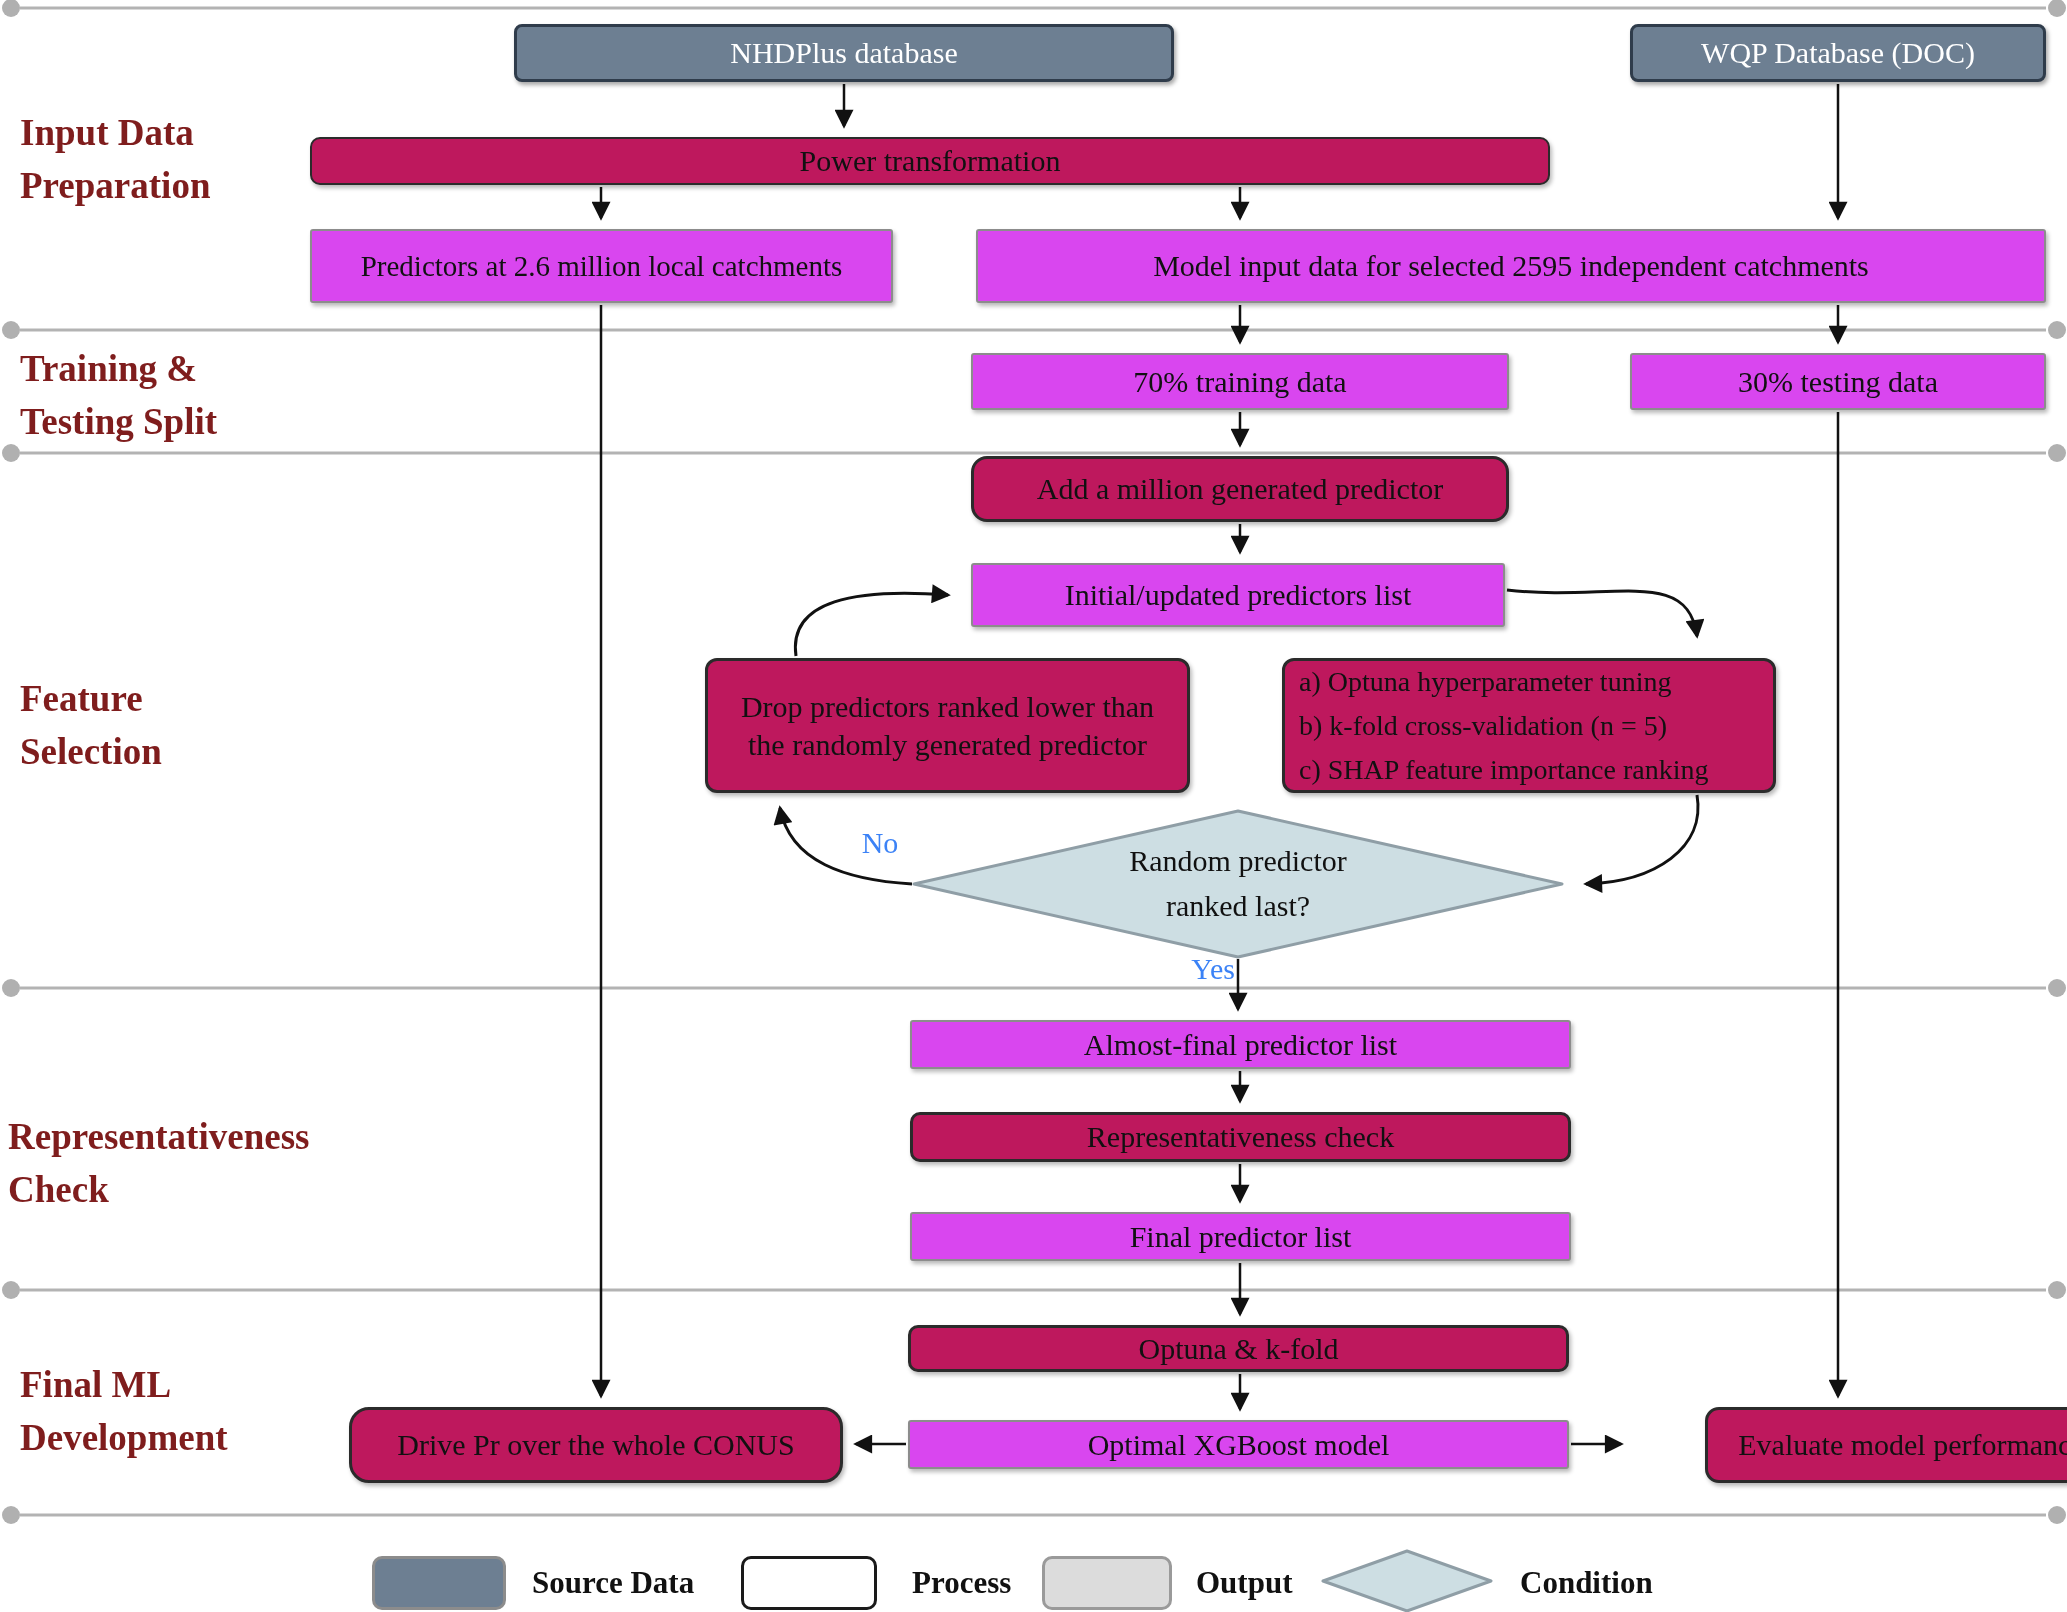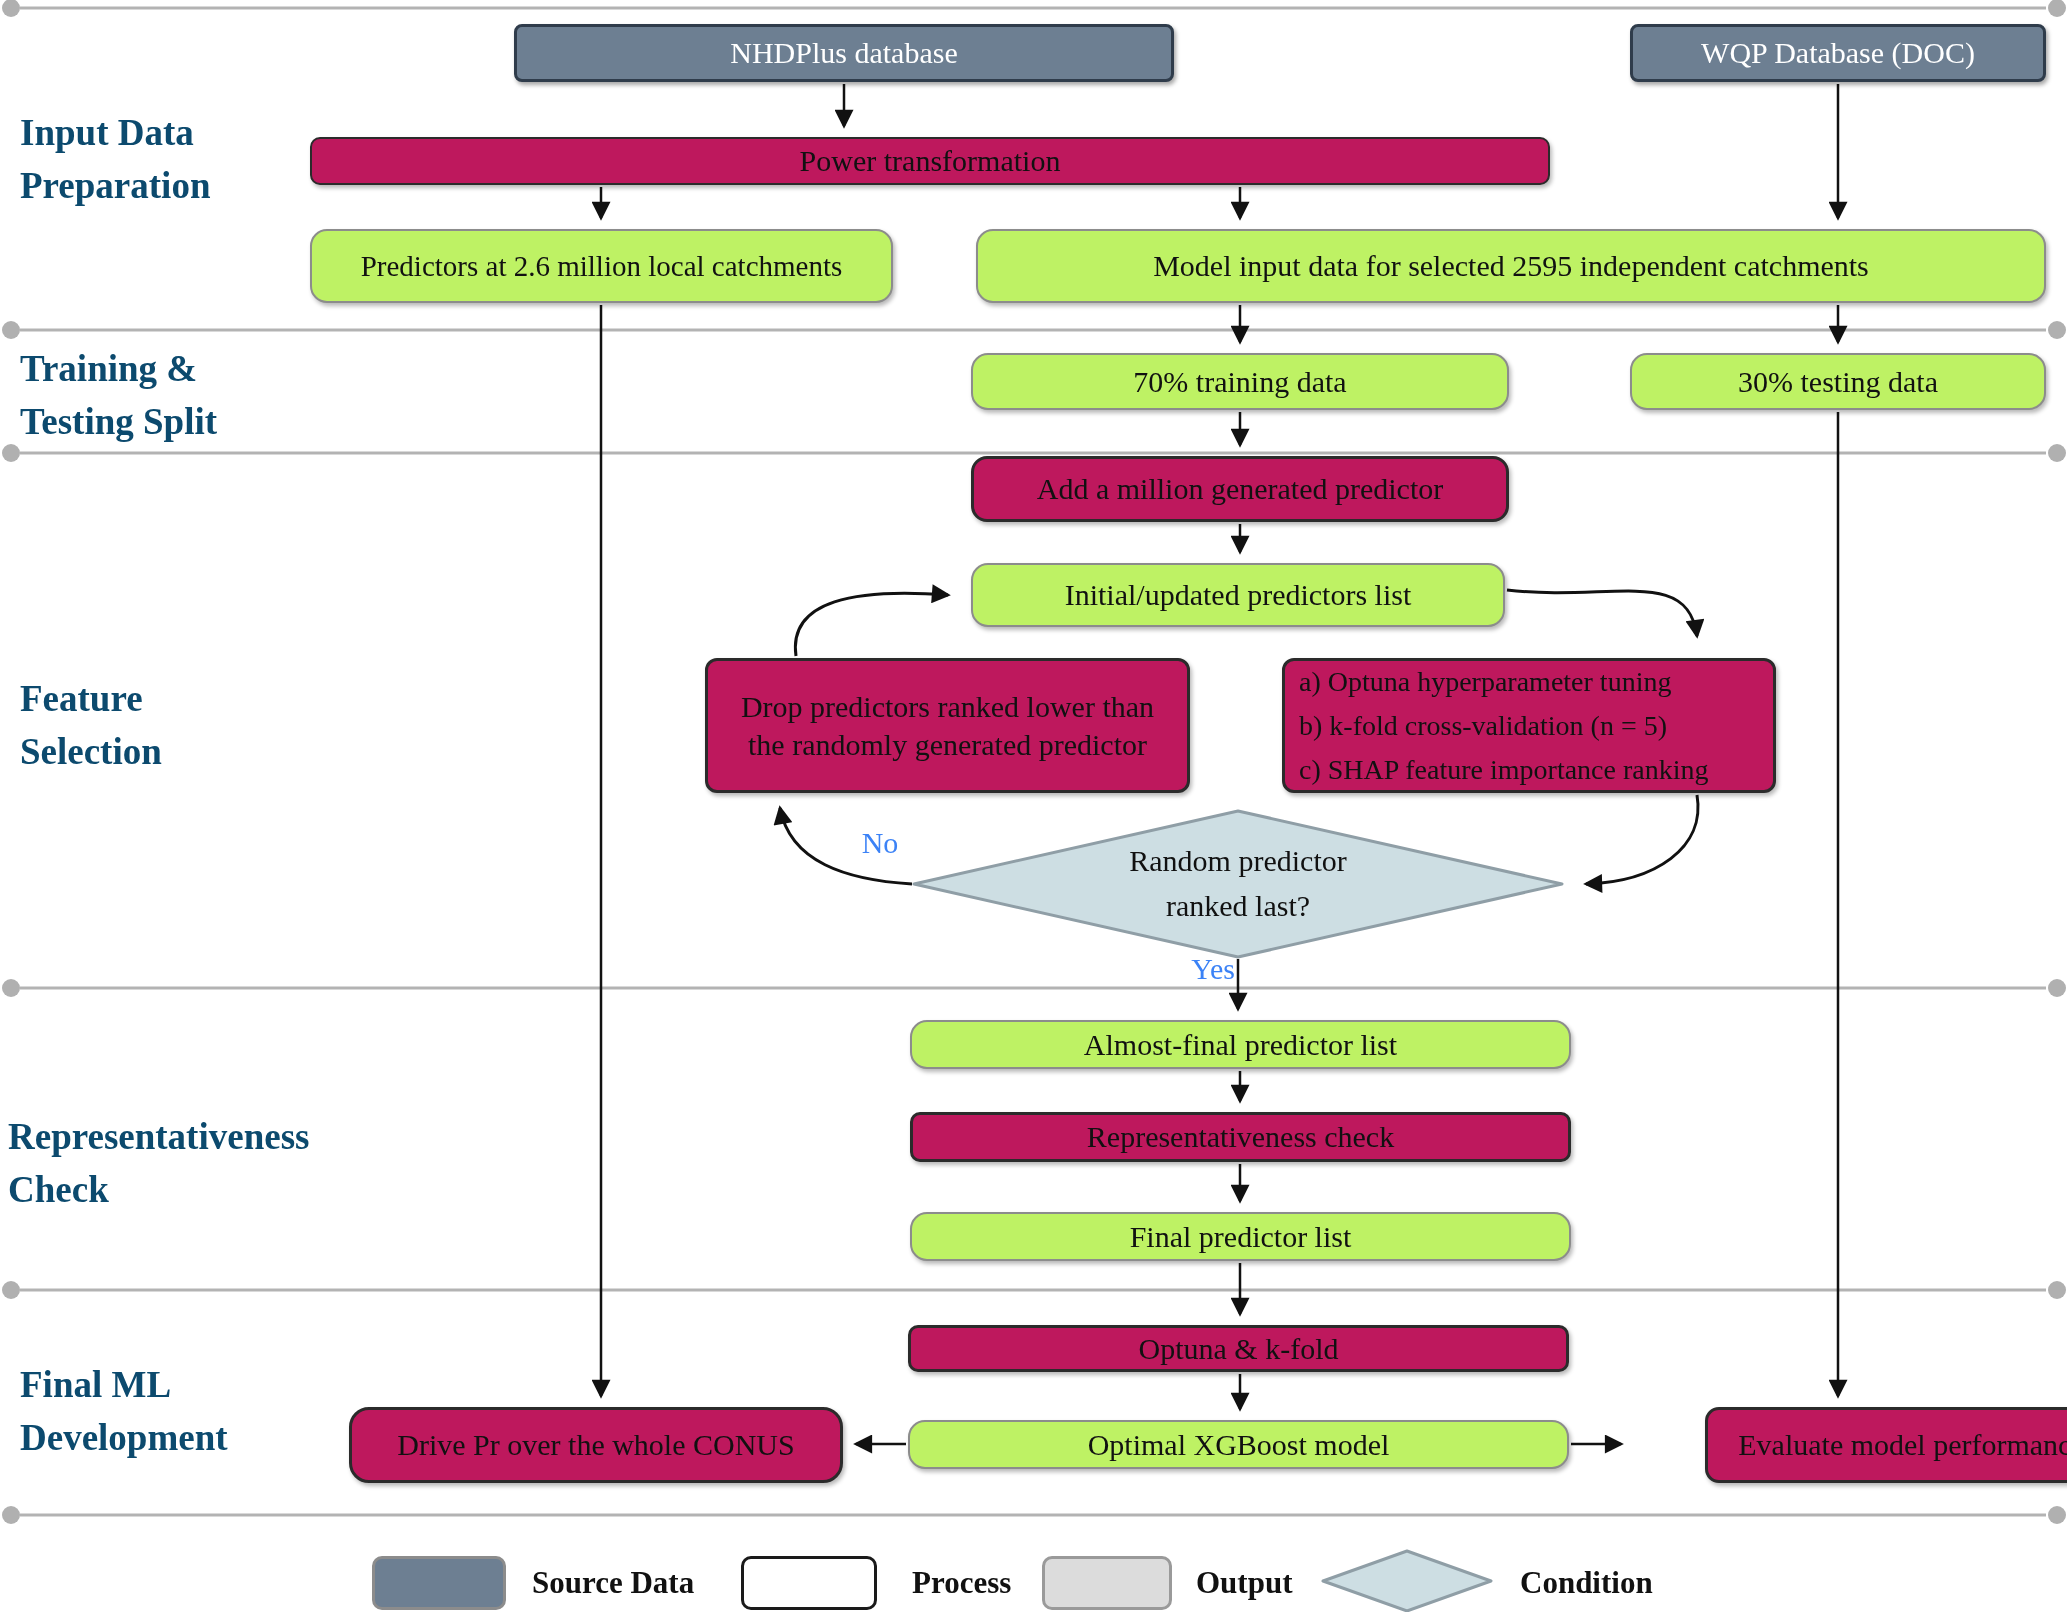--- a/index.html
+++ b/index.html
@@ -5,25 +5,25 @@
   html,body{margin:0;padding:0;background:#ffffff;}
   body{font-family:"Liberation Serif","DejaVu Serif",serif;color:#111;}
   .canvas{position:relative;width:2067px;height:1612px;background:#ffffff;overflow:hidden;}
   .layer{position:absolute;left:0;top:0;}
   .box{position:absolute;display:flex;flex-direction:column;align-items:center;justify-content:center;
        text-align:center;font-size:30px;line-height:1.25;box-sizing:border-box;padding:2px 0;}
   .source{background:#6d7f92;border:3px solid #2f3c4b;border-radius:8px;color:#ffffff;
           box-shadow:2px 3px 4px rgba(0,0,0,0.35);}
   .process{background:#be185d;border:3px solid #2b2b2b;border-radius:16px;
            box-shadow:2px 3px 4px rgba(0,0,0,0.28);}
-  .output{background:#bef264;border:2.5px solid #8c8c8c;border-radius:17px;
+  .output{background:#d946ef;border:2.5px solid #8c8c8c;border-radius:3px;
           box-shadow:2px 3px 4px rgba(0,0,0,0.28);}
   .steps{align-items:flex-start;text-align:left;font-size:28px;line-height:44px;padding-left:14px;}
   .section-label{position:absolute;font-weight:bold;font-size:37px;line-height:53px;
-                 white-space:nowrap;color:#0c4a6e;}
+                 white-space:nowrap;color:#7f1d1d;}
   .free-label{position:absolute;font-size:30px;color:#3b82f6;}
   .diamond-text{position:absolute;left:1058px;top:838px;width:360px;text-align:center;
                 font-size:30px;line-height:45px;color:#111;}
   .legend-label{position:absolute;top:1556px;height:54px;line-height:54px;
                 font-weight:bold;font-size:31px;white-space:nowrap;}
   .legend-swatch{position:absolute;top:1556px;height:54px;box-sizing:border-box;border-radius:10px;}
   .lg-source{background:#6d7f92;border:3px solid #8c8c8c;}
   .lg-process{background:#ffffff;border:3px solid #1a1a1a;}
   .lg-output{background:#dcdcdc;border:3px solid #9a9a9a;}
 </style>

